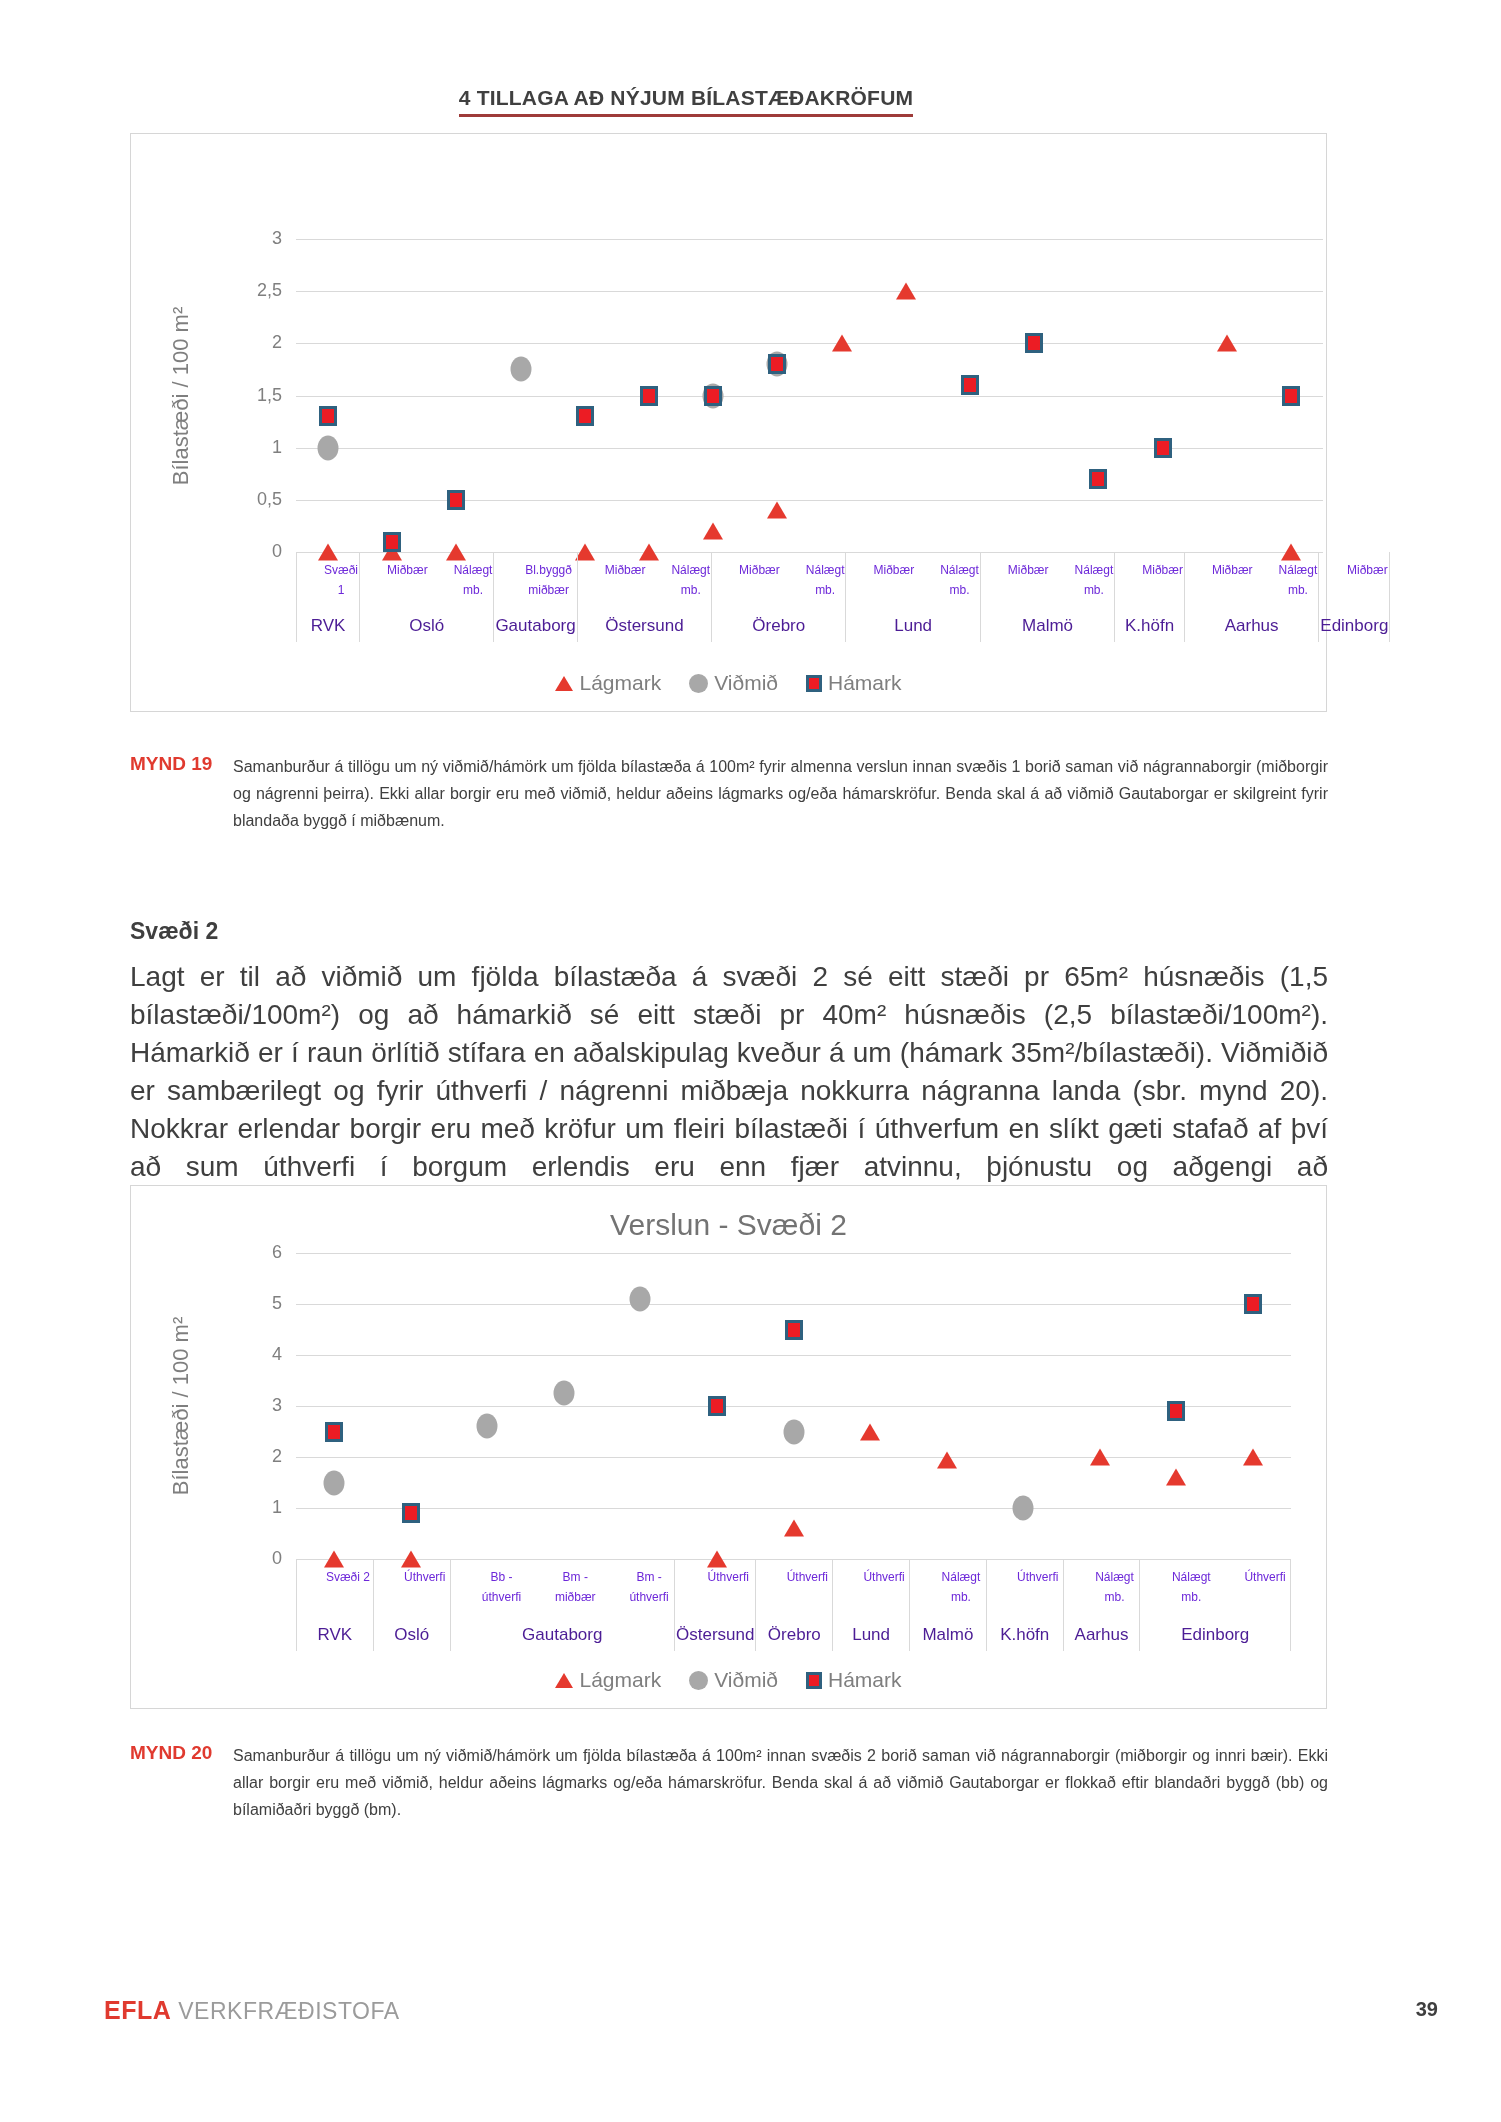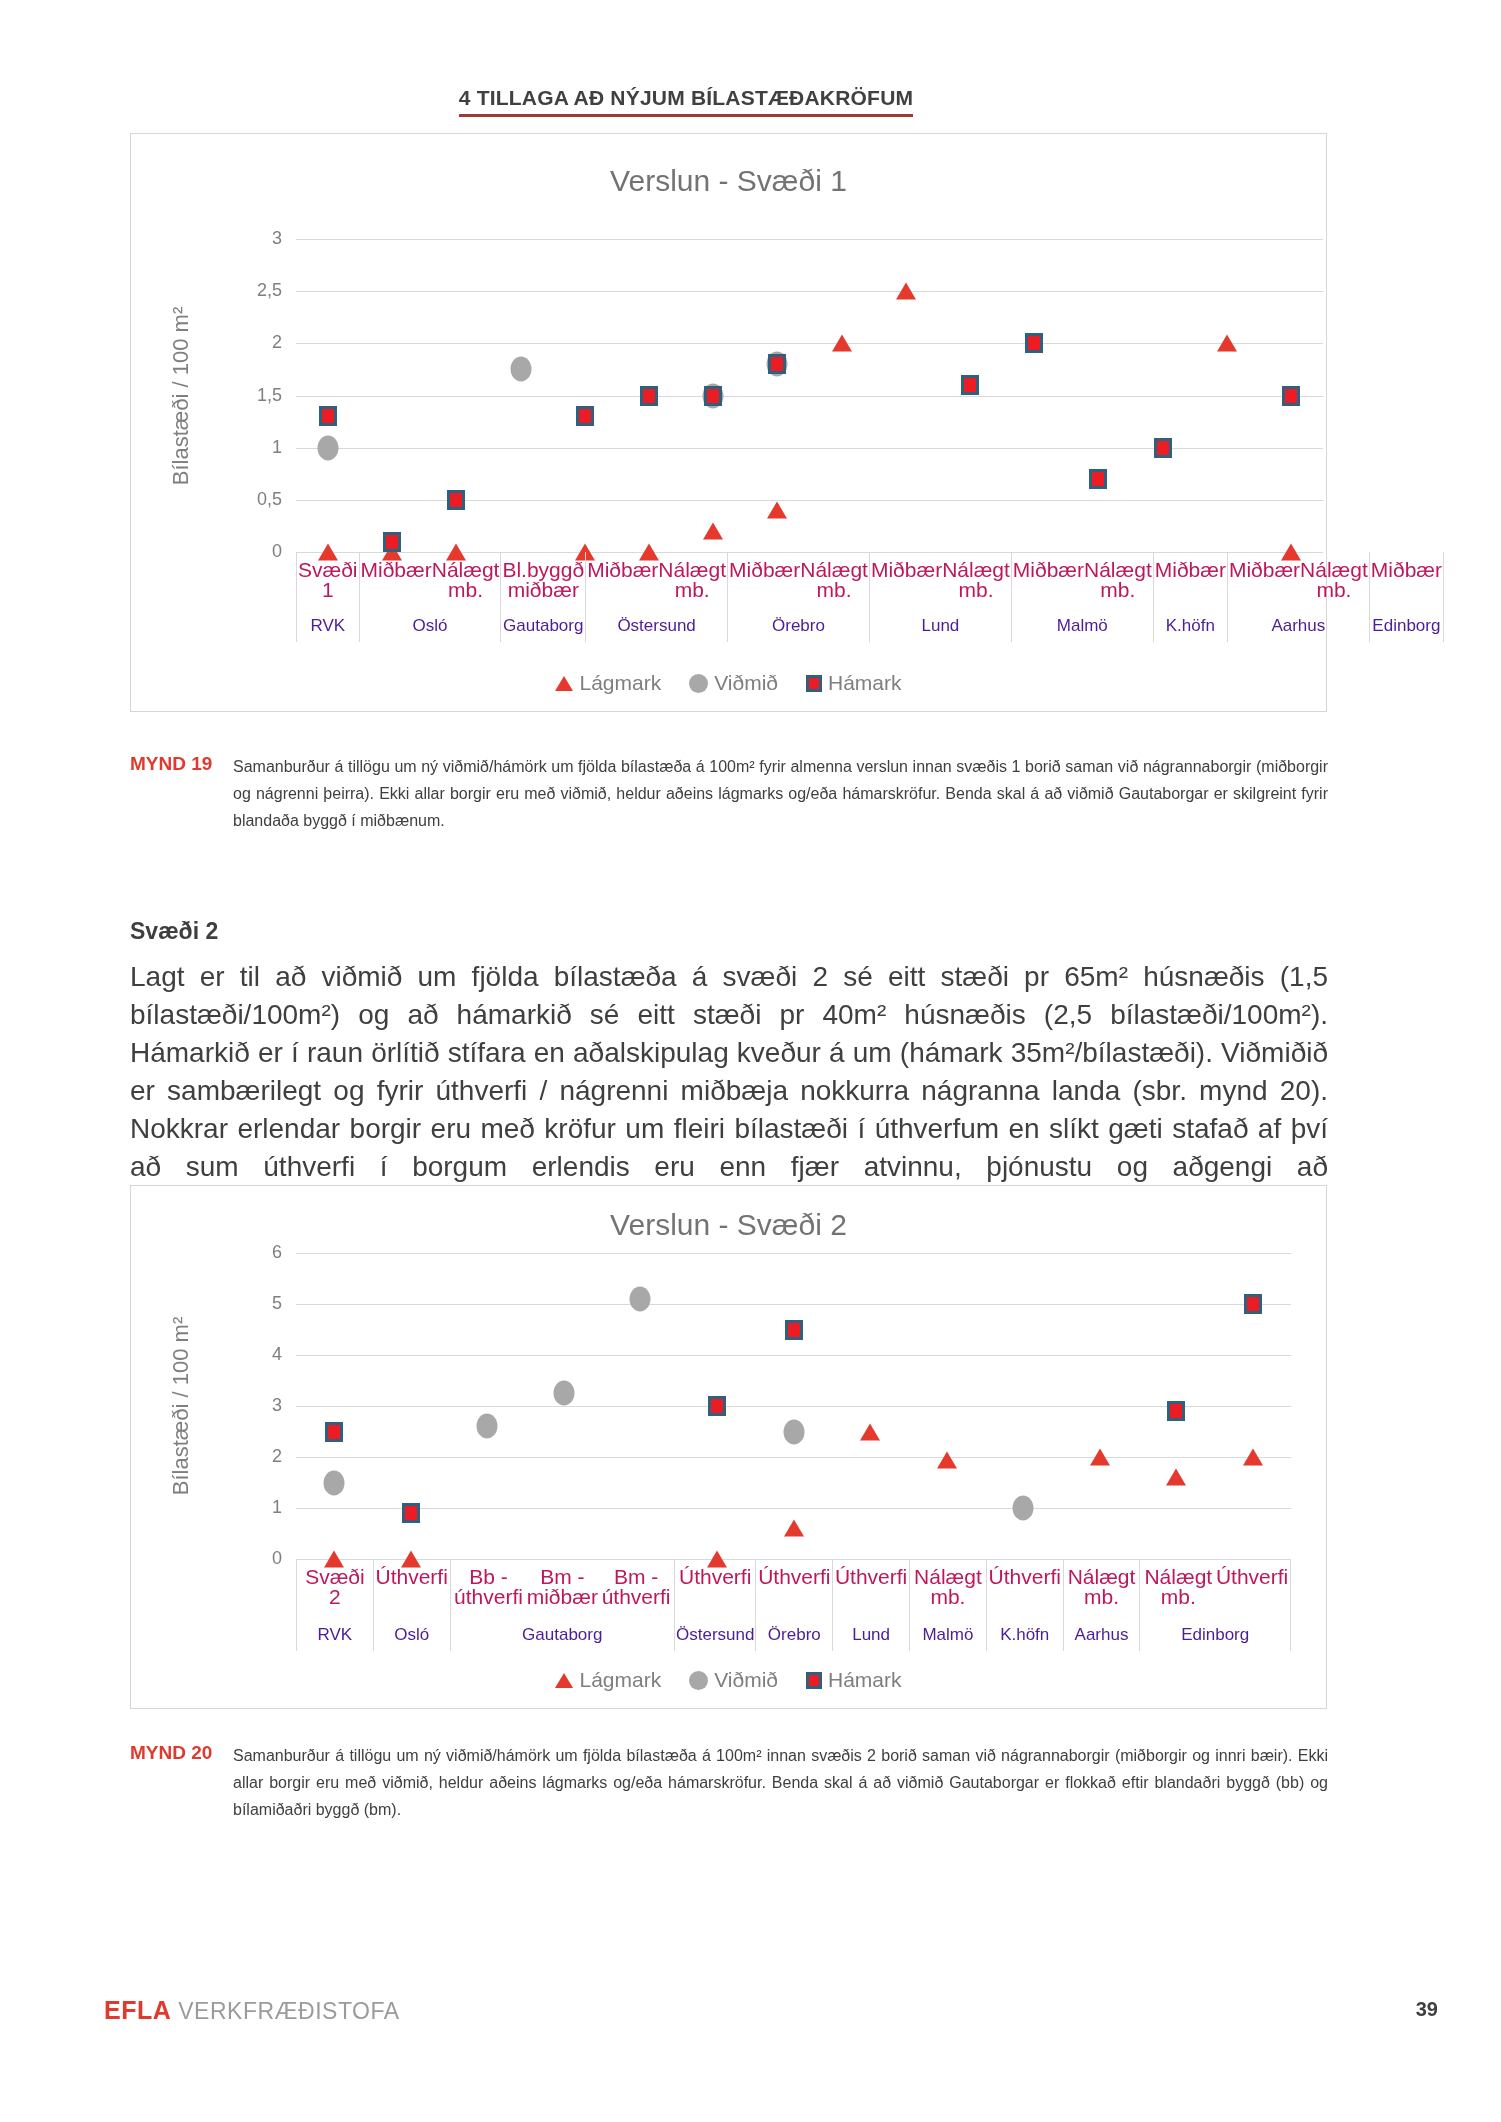--- a/index.html
+++ b/index.html
@@ -26,21 +26,21 @@
   .m-triangle{width:0;height:0;border-left:10px solid transparent;border-right:10px solid transparent;
     border-bottom:17px solid #e5392e;}
   .m-circle{width:21px;height:25px;border-radius:50%;background:#a8a8a8;}
   .m-square{width:12px;height:14px;background:#ec1c24;border:3px solid #2f617f;}
 
   .c-xlabels{position:absolute;display:flex;}
   .c-group{display:flex;flex-direction:column;justify-content:space-between;
     border-left:1px solid #d9d9d9;padding:8px 1px 2px 1px;box-sizing:border-box;}
   .c-group:last-child{border-right:1px solid #d9d9d9;}
   .c-cats{display:flex;}
-  .c-cat{flex:1 1 0;text-align:center;font-size:21px;line-height:20px;color:#be185d;white-space:pre-line;}
+  .c-cat{flex:1 1 0;text-align:center;font-size:12px;line-height:20px;color:#6d28d9;white-space:pre-line;padding-left:26px;}
   .c-city{text-align:center;font-size:17px;color:#4c1d95;padding-bottom:4px;white-space:nowrap;overflow:visible;}
 
   .c-legend{position:absolute;left:0;right:0;bottom:16px;display:flex;justify-content:center;
     gap:28px;align-items:center;}
   .c-litem{display:flex;align-items:center;gap:6px;}
   .c-llabel{color:#7f7f7f;font-size:21px;}
   .lg-triangle{width:0;height:0;border-left:9px solid transparent;border-right:9px solid transparent;
     border-bottom:15px solid #e5392e;}
   .lg-circle{width:19px;height:19px;border-radius:50%;background:#a8a8a8;}
   .lg-square{width:10px;height:11px;background:#ec1c24;border:3px solid #2f617f;}
@@ -66,21 +66,20 @@
 </head>
 <body>
 
 <div class="page">
 
   <div class="header">
     <span>4 TILLAGA AÐ NÝJUM BÍLASTÆÐAKRÖFUM</span>
   </div>
 
   <section class="chart-box chart1">
-      <div class="c-title" style="top: 30px;">Verslun - Svæði 1</div>
       <div class="c-ytitle" style="left: 50px; top: 261.5px;">Bílastæði / 100 m²</div>
       <div class="c-plot" style="left: 165px; top: 105px; width: 1027px; height: 313px;">
         <div class="c-grid" style="top: 0px;"></div>
         <div class="c-grid" style="top: 52.1667px;"></div>
         <div class="c-grid" style="top: 104.333px;"></div>
         <div class="c-grid" style="top: 156.5px;"></div>
         <div class="c-grid" style="top: 208.667px;"></div>
         <div class="c-grid" style="top: 260.833px;"></div>
         <div class="c-grid" style="top: 313px;"></div>
         <div class="c-marker" style="left: 32.0938px; top: 313px;">

